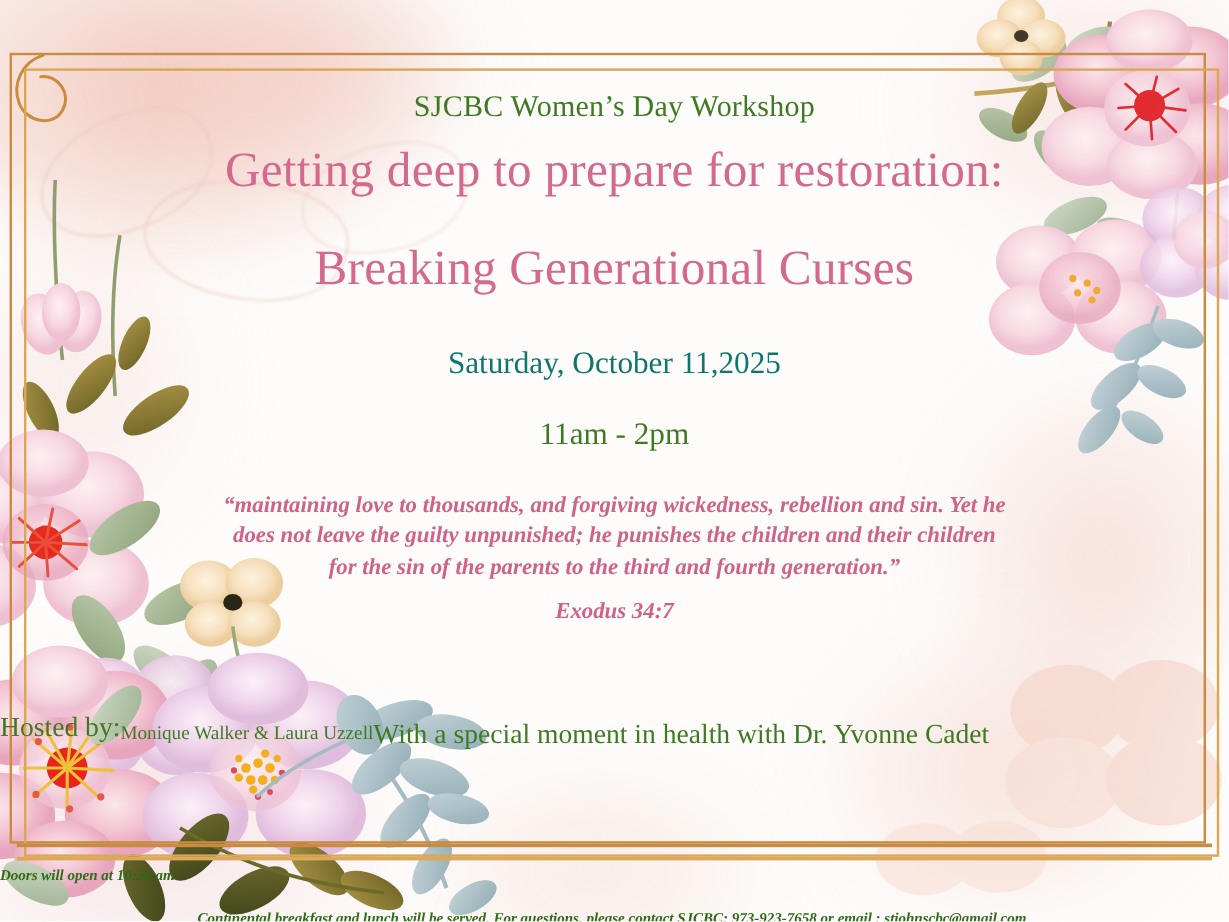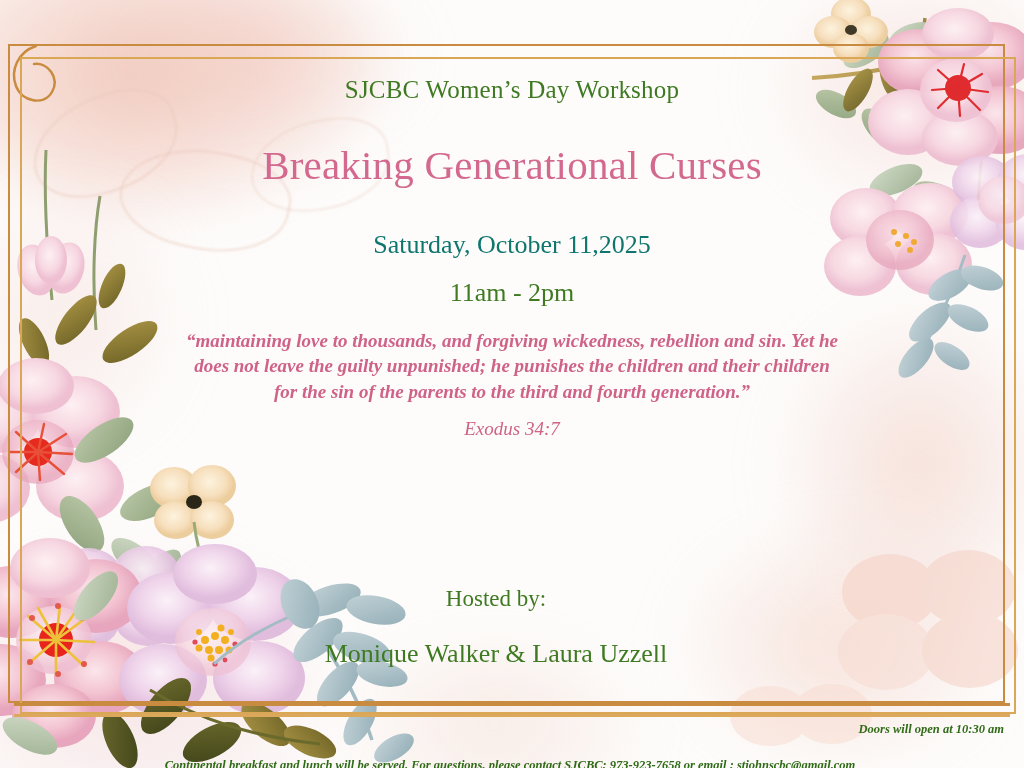--- a/index.html
+++ b/index.html
@@ -70,56 +70,56 @@
   }
   .title-2 {
     margin-top:41px;
     font-size:41px; color:#d4698f; letter-spacing:.2px; line-height:1;text-align:right;
   }
   .date {
     margin-top:44px;
     font-size:26px; color:#0f766e;
   }
   .time {
-    margin-top:18px;
+    margin-top:29px;
     font-size:26px; color:#3f7a22;
   }
 
   .verse {
-    margin-top:20px;
+    margin-top:32px;
     width:660px; text-align:center;
     font-size:19px; line-height:1.33;
     font-weight:bold; font-style:italic;
     color:#cf6288;
   }
   .verse-ref {
     margin-top:14px;
-    font-size:19px; font-weight:normal; font-style:italic;
+    font-size:19px; font-weight:bold; font-style:italic;
     color:#cf6288;
   }
 
   .host-block {
     position:absolute; left:0; right:32px; top:586px;
-    display:flex; flex-direction:column; align-items:center;
+    display:flex; flex-direction:row; align-items:center;
     color:#3f7a22;
   }
   .host-1 { font-size:23px; }
-  .host-2 { margin-top:27px; font-size:26px; }
+  .host-2 { margin-top:13px; font-size:16px; }
   .host-3 { margin-top:13px; font-size:23px; }
 
   
   .footer-rule-1, .footer-rule-2 {
     position:absolute; left:14px; right:14px; height:3px; background:#c98b3f;
   }
   .footer-rule-1 { top:703px; }
   .footer-rule-2 { top:714px; height:2.5px; background:#dca95c; }
 
   .foot-line-1 {
     position:absolute; left:0; right:20px; top:722px;
-    text-align:right;
+    text-align:left;
     font-size:12.5px; font-weight:bold; font-style:italic; color:#2f6b17;
   }
   .foot-line-2 {
     position:absolute; left:0; right:4px; top:746px;
     text-align:center;
     font-size:12.5px; font-weight:bold; font-style:italic; color:#2f6b17;margin-top:12px;
   }
 </style>
 </head>
 <body>
@@ -430,30 +430,32 @@
       <path d="M36 46 C 18 52, 10 70, 16 86 C 22 102, 44 106, 52 92 C 60 78, 48 62, 34 64" stroke="#c98b3f" stroke-width="2.5" fill="none" stroke-linecap="round"></path>
     </g>
   </svg>
 
   <div id="frame-outer"></div>
   <div id="frame-inner"></div>
 
   <div id="content">
 
     <div class="eyebrow">SJCBC Women’s Day Workshop</div>
+    <div class="title-1">Getting deep to prepare for restoration:</div>
     <div class="title-2">Breaking Generational Curses</div>
     <div class="date">Saturday, October 11,2025</div>
     <div class="time">11am - 2pm</div>
 
     <div class="verse">“maintaining love to thousands, and forgiving wickedness, rebellion and sin. Yet he does not leave the guilty unpunished; he punishes the children and their children for the sin of the parents to the third and fourth generation.”</div>
     <div class="verse-ref">Exodus 34:7</div>
 
     <div class="host-block">
       <div class="host-1">Hosted by:</div>
       <div class="host-2">Monique Walker &amp; Laura Uzzell</div>
+      <div class="host-3">With a special moment in health with Dr. Yvonne Cadet</div>
     </div>
   </div>
 
   <div class="footer-rule-1"></div>
   <div class="footer-rule-2"></div>
 
   <div class="foot-line-1">Doors will open at 10:30 am</div>
   <div class="foot-line-2">Continental breakfast and lunch will be served. For questions, please contact SJCBC: 973-923-7658 or email : stjohnscbc@gmail.com</div>
 
 </div>

